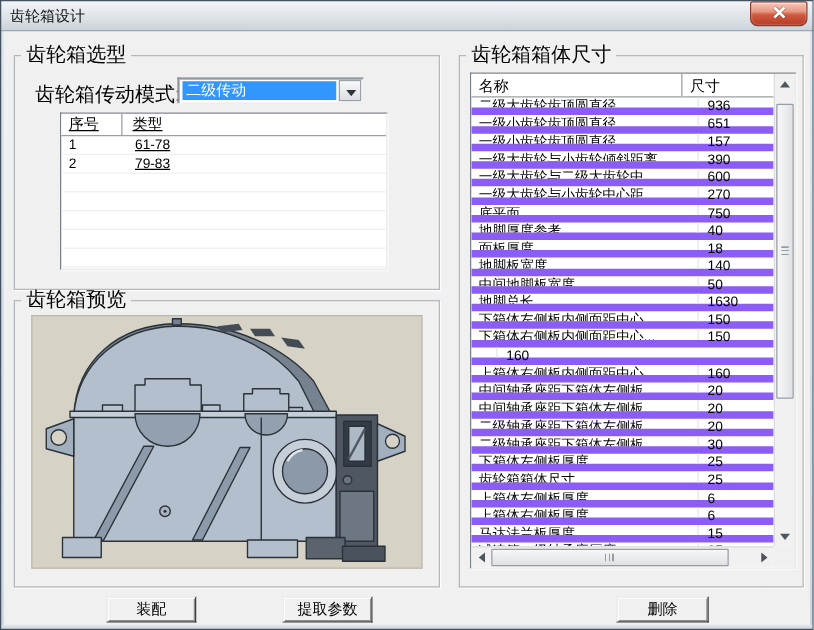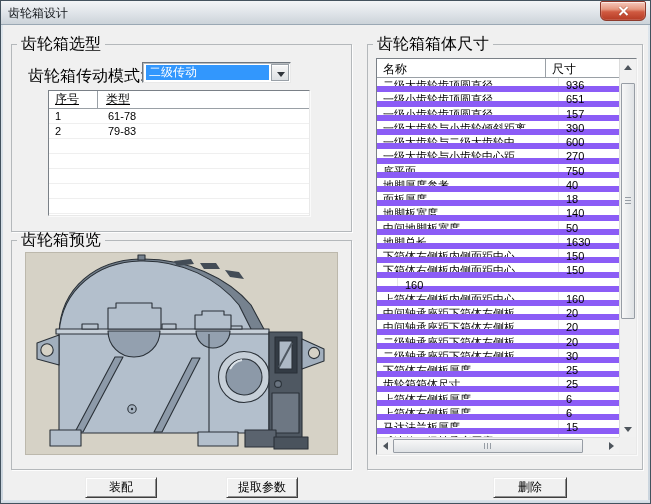--- a/index.html
+++ b/index.html
@@ -64,21 +64,21 @@
 
   .sunken { background:#fff; border:1px solid; border-color:#7a8087 #e9e9e9 #e9e9e9 #7a8087; box-shadow:1px 1px 0 #fafafa; }
 
   
   .type-table { left:48px; top:90px; width:262px; height:126px; overflow:hidden; }
   .tt-header { display:flex; height:18px; border-bottom:1px solid #9aa0a6; background:#fff; font-size:12px; line-height:17px;text-decoration:underline; }
   .tt-h1 { width:49px; padding-left:6px; border-right:1px solid #9aa0a6; box-shadow:1px 0 0 #fff; }
   .tt-h2 { flex:1; padding-left:8px; }
   .tt-row { display:flex; height:15px; font-size:11px; line-height:15px; border-bottom:1px solid #efefef; }
   .tt-c1 { width:50px; padding-left:6px; }
-  .tt-c2 { flex:1; padding-left:9px; }
+  .tt-c2 { flex:1; padding-left:9px;text-decoration:underline; }
 
   
   .preview { left:25px; top:252px; width:313px; height:203px; background:#d6d2c6; border:1px solid #bcb8ac; overflow:hidden; }
   .preview svg { display:block; }
 
   
   .dims { left:376px; top:58px; width:261px; height:397px; overflow:hidden; }
   .d-header { position:absolute; left:0; top:0; right:17px; height:19px; background:#fff; border-bottom:1px solid #9aa0a6; font-size:12px; }
   .d-h1 { position:absolute; left:6px; top:2px; }
   .d-h2 { position:absolute; left:175px; top:2px; }

